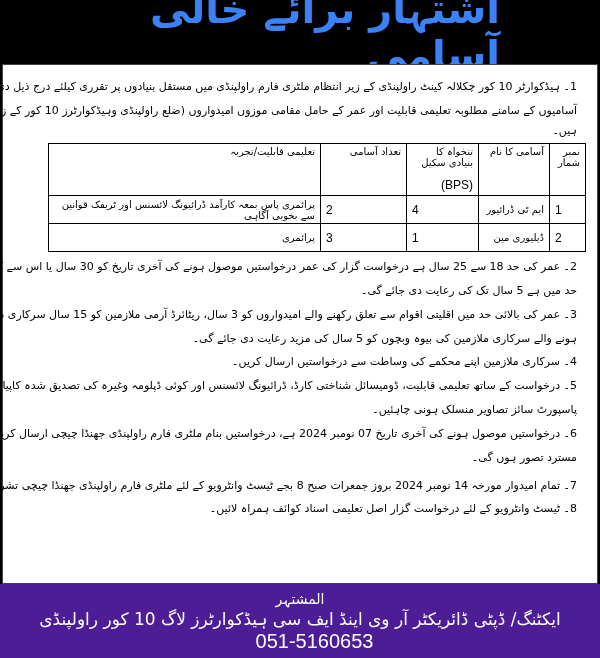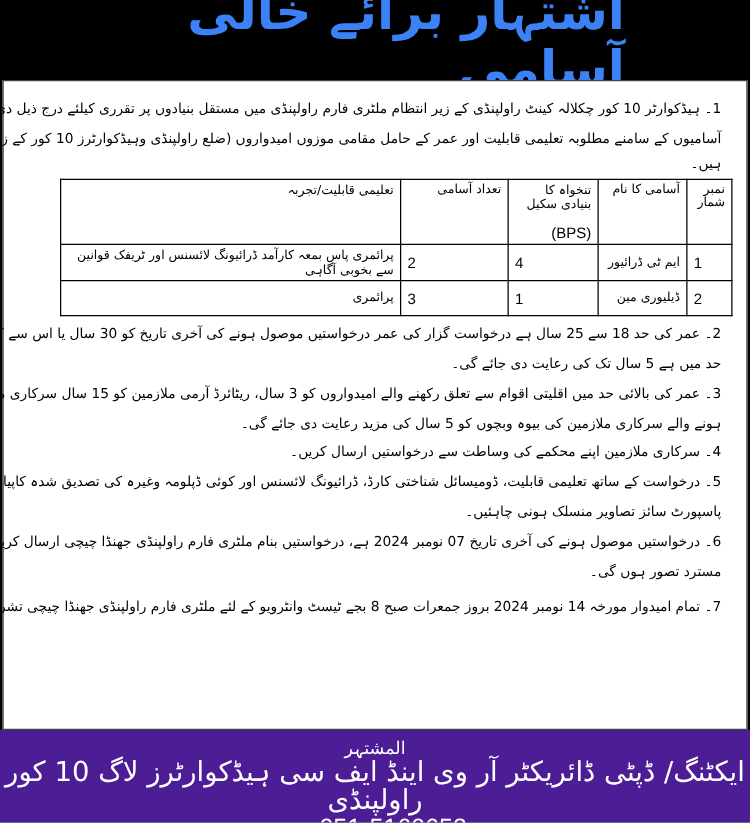--- a/index.html
+++ b/index.html
@@ -40,21 +40,21 @@
     }
     table.jobs th { height: 47px; }
     table.jobs td { height: 23px; vertical-align: middle; }
     table.jobs td.num { text-align: left; font-family: "Liberation Sans", sans-serif; font-size: 12px; }
     .bps { display: block; text-align: right; margin-top: 10px; font-family: "Liberation Sans", sans-serif; font-size: 12px; }
     .footer {
       position: absolute; left: 0; top: 584px; width: 600px; height: 74px;
       background: #4c1d95; color: #fff; text-align: center;
     }
     .footer .label { font-size: 14px; direction: rtl; margin-top: 6px; line-height: 18px; }
-    .footer .org { font-size: 22px; direction: rtl; line-height: 22px; }
+    .footer .org { font-size: 17px; direction: rtl; line-height: 22px; }
     .footer .phone { font-family: "Liberation Sans", sans-serif; font-size: 20px; line-height: 22px; margin-left: 29px; }
   </style>
 </head>
 <body>
 
 <div class="header">
   <span>اشتہار برائے خالی آسامی</span>
 </div>
 
 <div class="body">
@@ -101,19 +101,20 @@
   <div class="para" style="top:194px;">2۔ عمر کی حد 18 سے 25 سال ہے درخواست گزار کی عمر درخواستیں موصول ہونے کی آخری تاریخ کو 30 سال یا اس سے کم ہونی چاہیے۔ تاہم گورنمنٹ قوانین کے مطابق عمر کی بالائی</div>
   <div class="para" style="top:218px;">حد میں ہے 5 سال تک کی رعایت دی جائے گی۔</div>
   <div class="para" style="top:242px;">3۔ عمر کی بالائی حد میں اقلیتی اقوام سے تعلق رکھنے والے امیدواروں کو 3 سال، ریٹائرڈ آرمی ملازمین کو 15 سال سرکاری ملازمین ومعذور افراد کو 10 سال جبکہ دوران سروس فوت</div>
   <div class="para" style="top:266px;">ہونے والے سرکاری ملازمین کی بیوہ وبچوں کو 5 سال کی مزید رعایت دی جائے گی۔</div>
   <div class="para" style="top:289px;">4۔ سرکاری ملازمین اپنے محکمے کی وساطت سے درخواستیں ارسال کریں۔</div>
   <div class="para" style="top:313px;">5۔ درخواست کے ساتھ تعلیمی قابلیت، ڈومیسائل شناختی کارڈ، ڈرائیونگ لائسنس اور کوئی ڈپلومہ وغیرہ کی تصدیق شدہ کاپیاں بمعہ 2 عدد</div>
   <div class="para" style="top:337px;">پاسپورٹ سائز تصاویر منسلک ہونی چاہئیں۔</div>
   <div class="para" style="top:361px;">6۔ درخواستیں موصول ہونے کی آخری تاریخ 07 نومبر 2024 ہے، درخواستیں بنام ملٹری فارم راولپنڈی جھنڈا چیچی ارسال کریں۔ نامکمل اور مقررہ تاریخ کے بعد موصول درخواستیں</div>
   <div class="para" style="top:385px;">مسترد تصور ہوں گی۔</div>
   <div class="para" style="top:413px;">7۔ تمام امیدوار مورخہ 14 نومبر 2024 بروز جمعرات صبح 8 بجے ٹیسٹ وانٹرویو کے لئے ملٹری فارم راولپنڈی جھنڈا چیچی تشریف لائیں۔</div>
+  <div class="para" style="top:436px;">8۔ ٹیسٹ وانٹرویو کے لئے درخواست گزار اصل تعلیمی اسناد کوائف ہمراہ لائیں۔</div>
 </div>
 
 <div class="footer">
   <div class="label">المشتہر</div>
   <div class="org">ایکٹنگ/ ڈپٹی ڈائریکٹر آر وی اینڈ ایف سی ہیڈکوارٹرز لاگ 10 کور راولپنڈی</div>
   <div class="phone">051-5160653</div>
 </div>
 
 </body></html>

